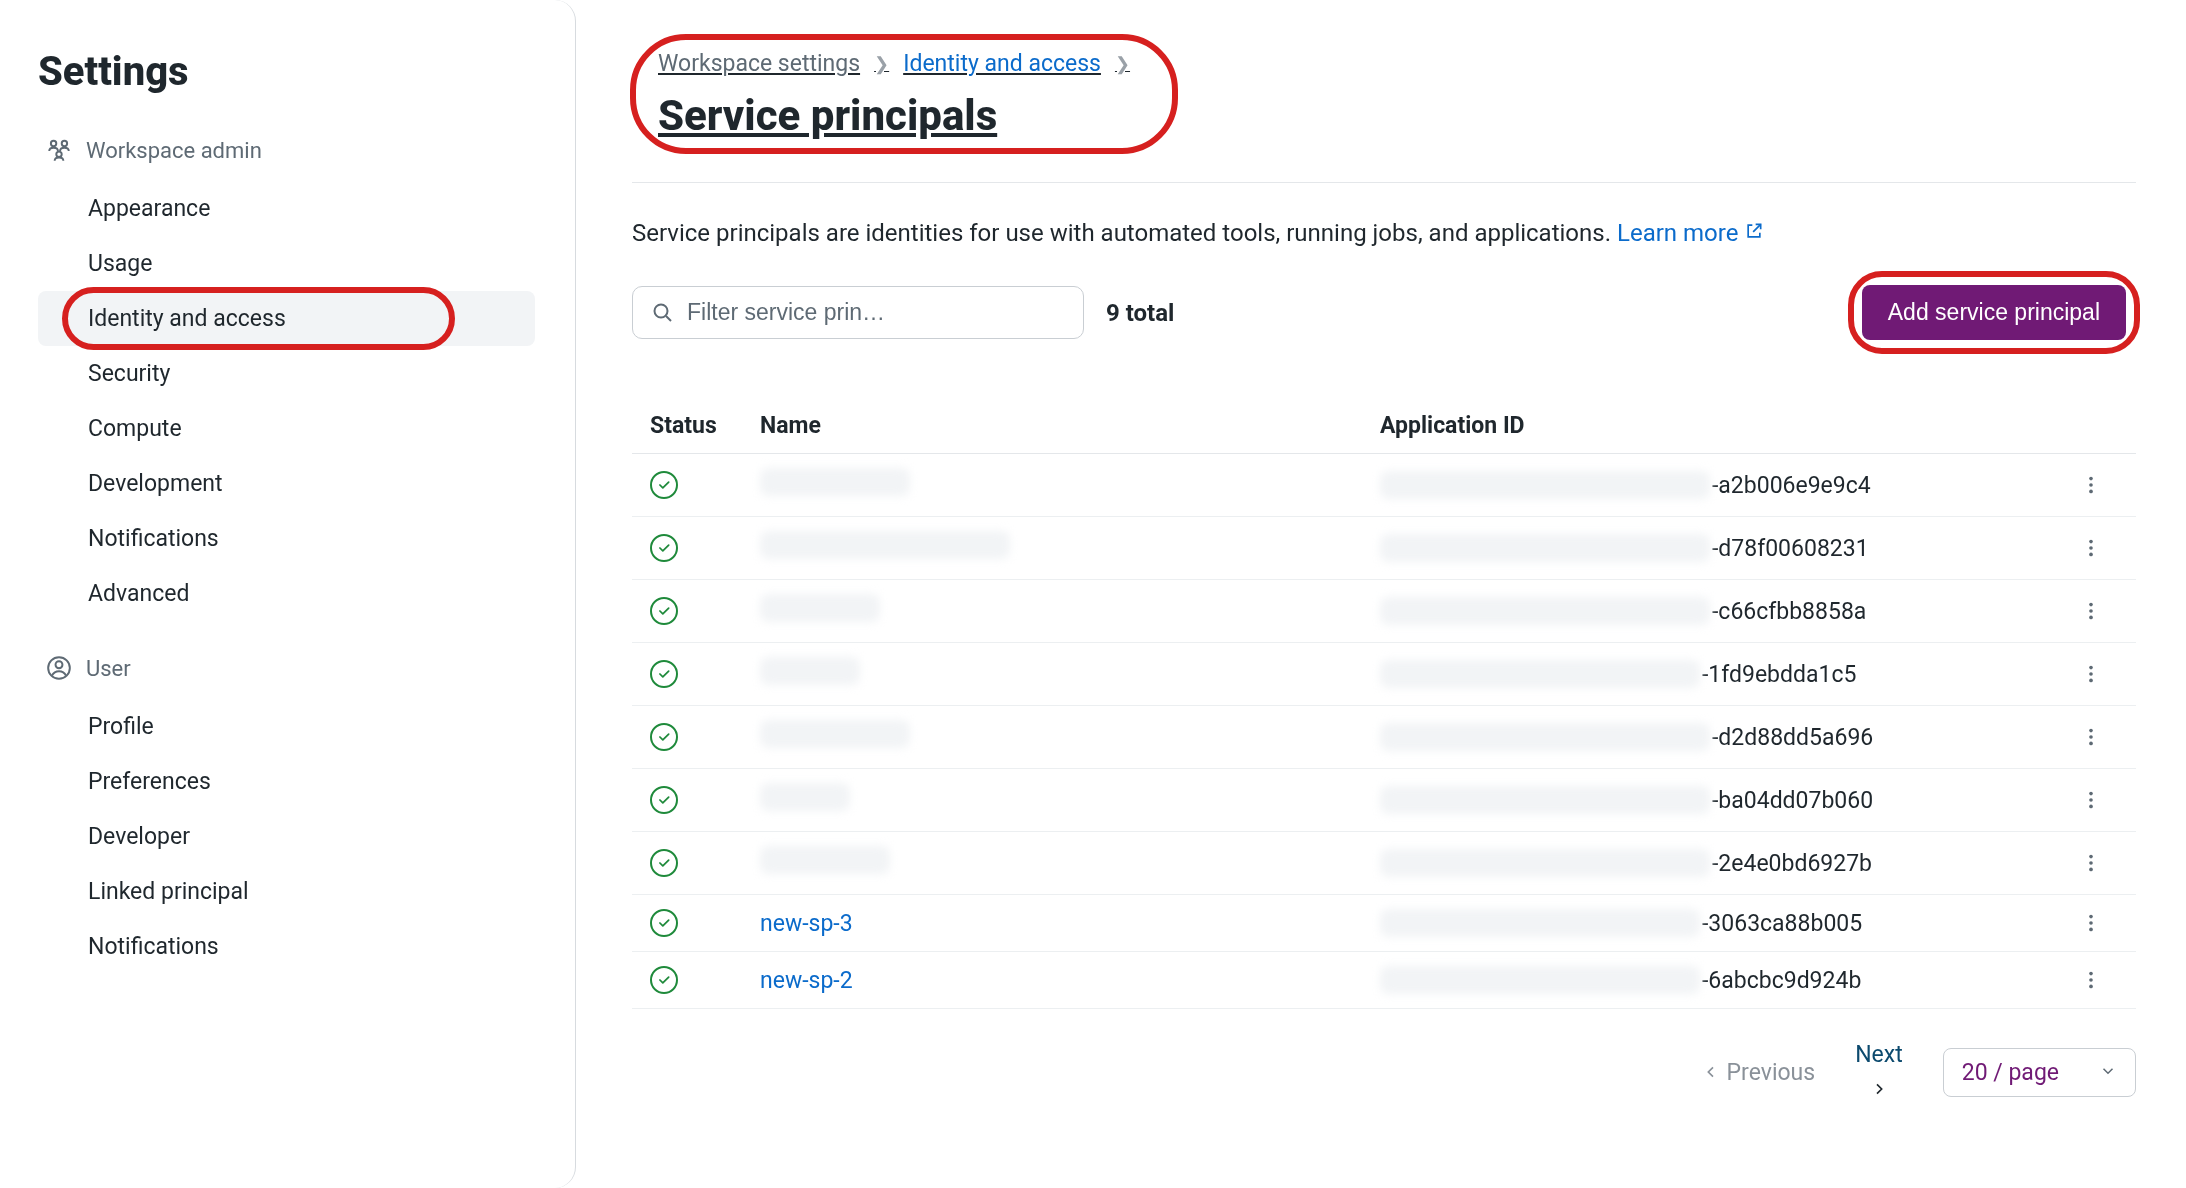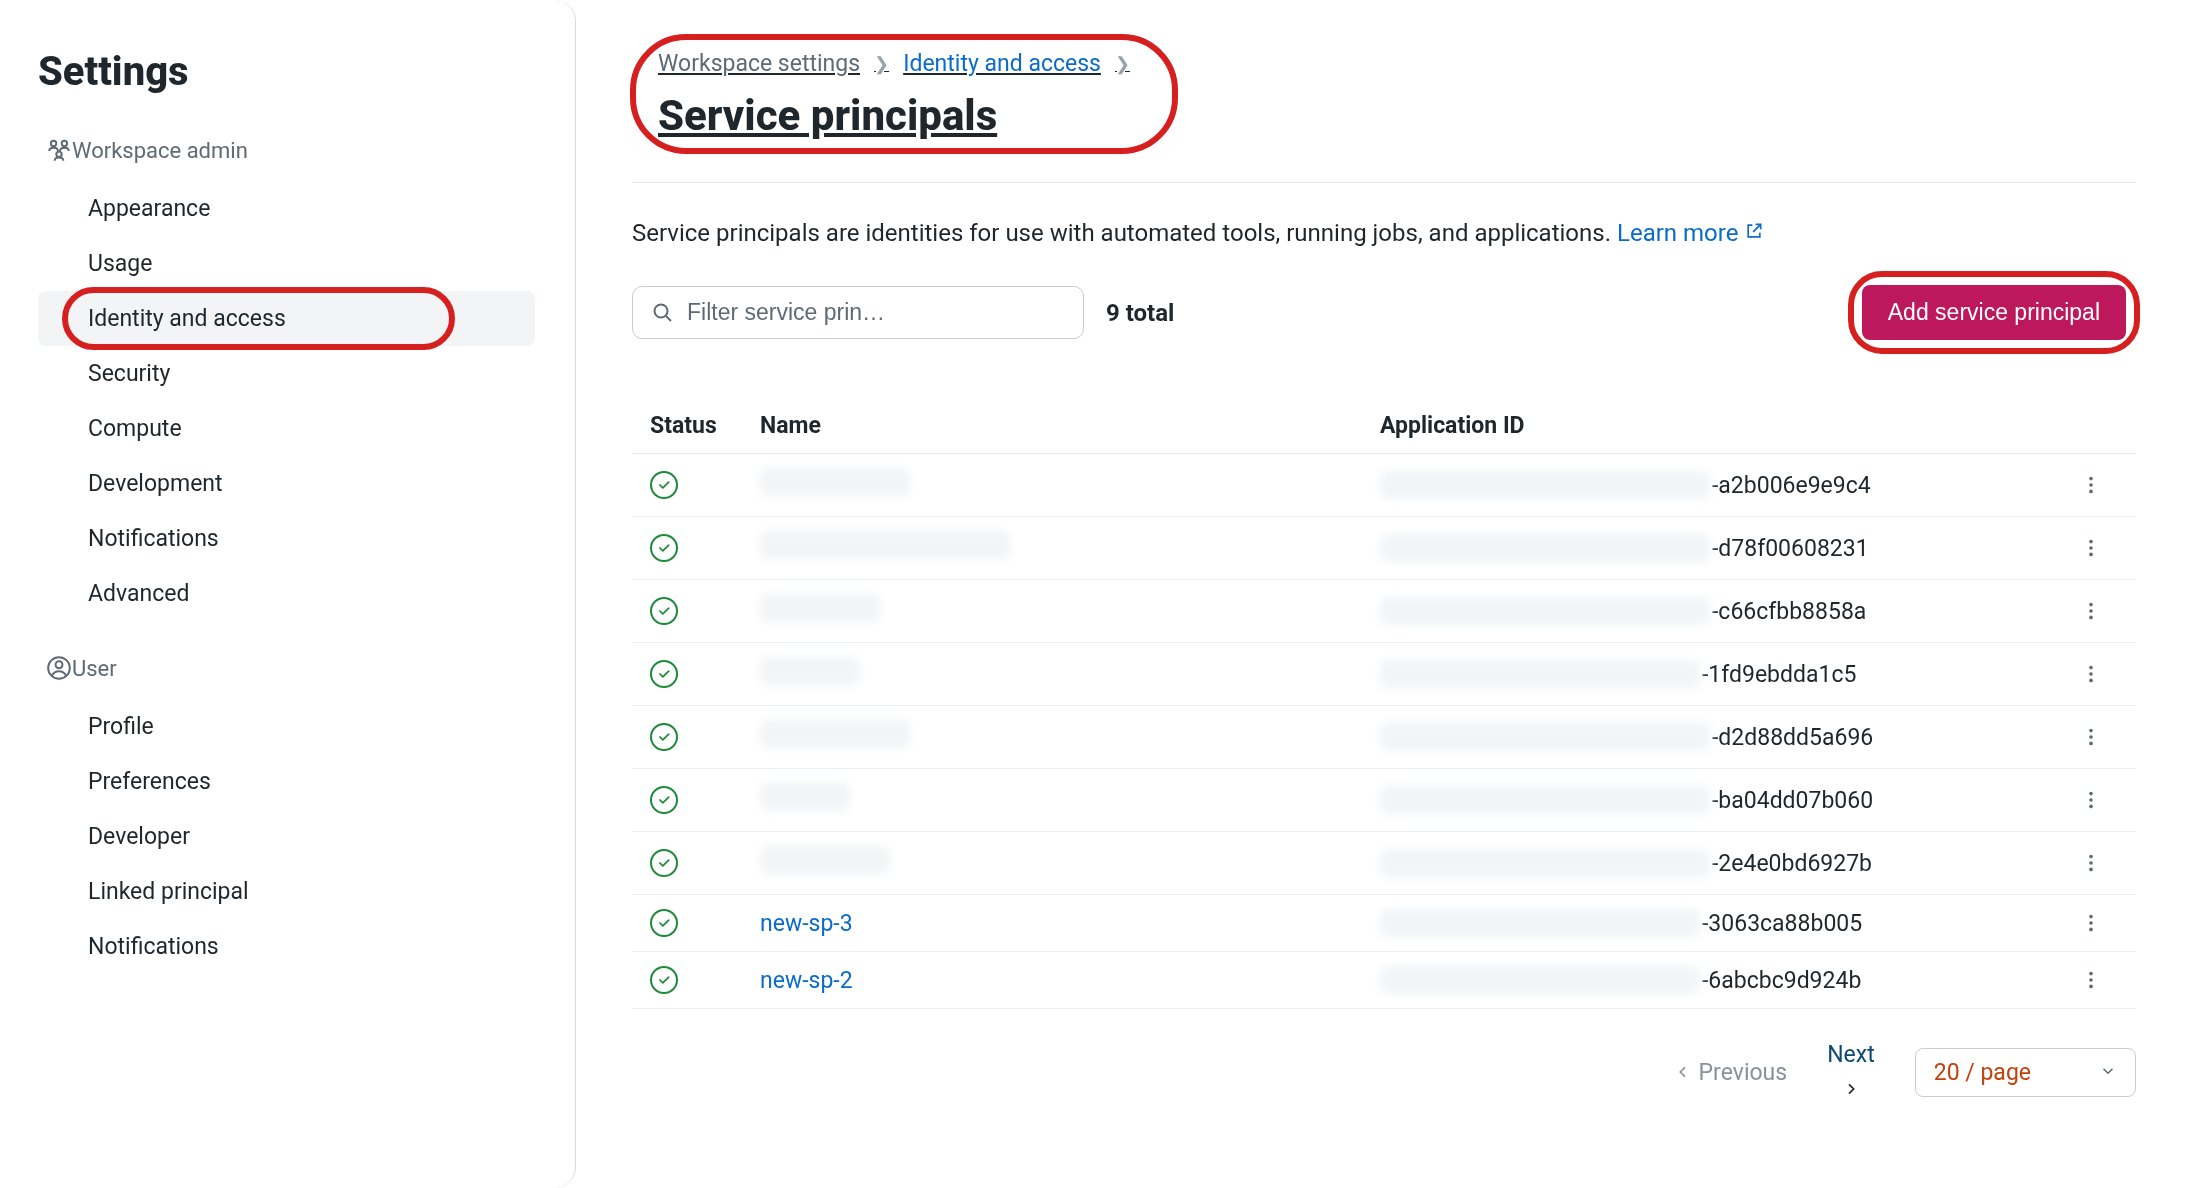--- a/index.html
+++ b/index.html
@@ -23,20 +23,21 @@
   }
   .sidebar h1 {
     font-size: 40px;
     font-weight: 800;
     margin-bottom: 38px;
   }
   .side-section { margin-bottom: 30px; }
   .side-section-head {
     display: flex;
     align-items: center;
+    gap: 14px;
     color: #5e6a74;
     font-size: 22px;
     margin-bottom: 14px;
     padding: 4px 8px;
   }
   .side-item {
     display: flex;
     align-items: center;
     font-size: 23px;
     color: #1f272d;
@@ -104,21 +105,21 @@
   .filter-box input {
     border: none; outline: none; font-size: 23px; color: #1f272d;
     width: 100%; background: transparent;
   }
   .filter-box input::placeholder { color: #5e6a74; }
   .total { font-size: 24px; font-weight: 700; }
 
   .btn-wrap { margin-left: auto; position: relative; padding: 10px; }
   .btn-wrap .highlight-ring { top: -4px; left: -4px; right: -4px; bottom: -4px; border-radius: 34px; }
   .btn-primary {
-    background: #be185d;
+    background: #701a75;
     color: #fff;
     border: none;
     font-size: 23px;
     padding: 14px 26px;
     border-radius: 8px;
     cursor: pointer;
   }
 
   
   .tbl { width: 100%; margin-top: 48px; border-collapse: collapse; }
@@ -176,22 +177,22 @@
     color: #8a9199;
   }
   .pager .next { color: #0c4a6e; flex-direction: column; }
   .pager-item { display: flex; align-items: center; gap: 8px; cursor: pointer; }
   .page-size {
     border: 1px solid #c9ced3;
     border-radius: 8px;
     padding: 10px 18px;
     display: flex;
     align-items: center;
-    gap: 68px;
-    color: #c2410c;
+    gap: 40px;
+    color: #701a75;
     cursor: pointer;
     text-align: center;
   }
 
   .icon { display: inline-flex; }
 </style>
 </head>
 <body>
 
 <aside class="sidebar">

